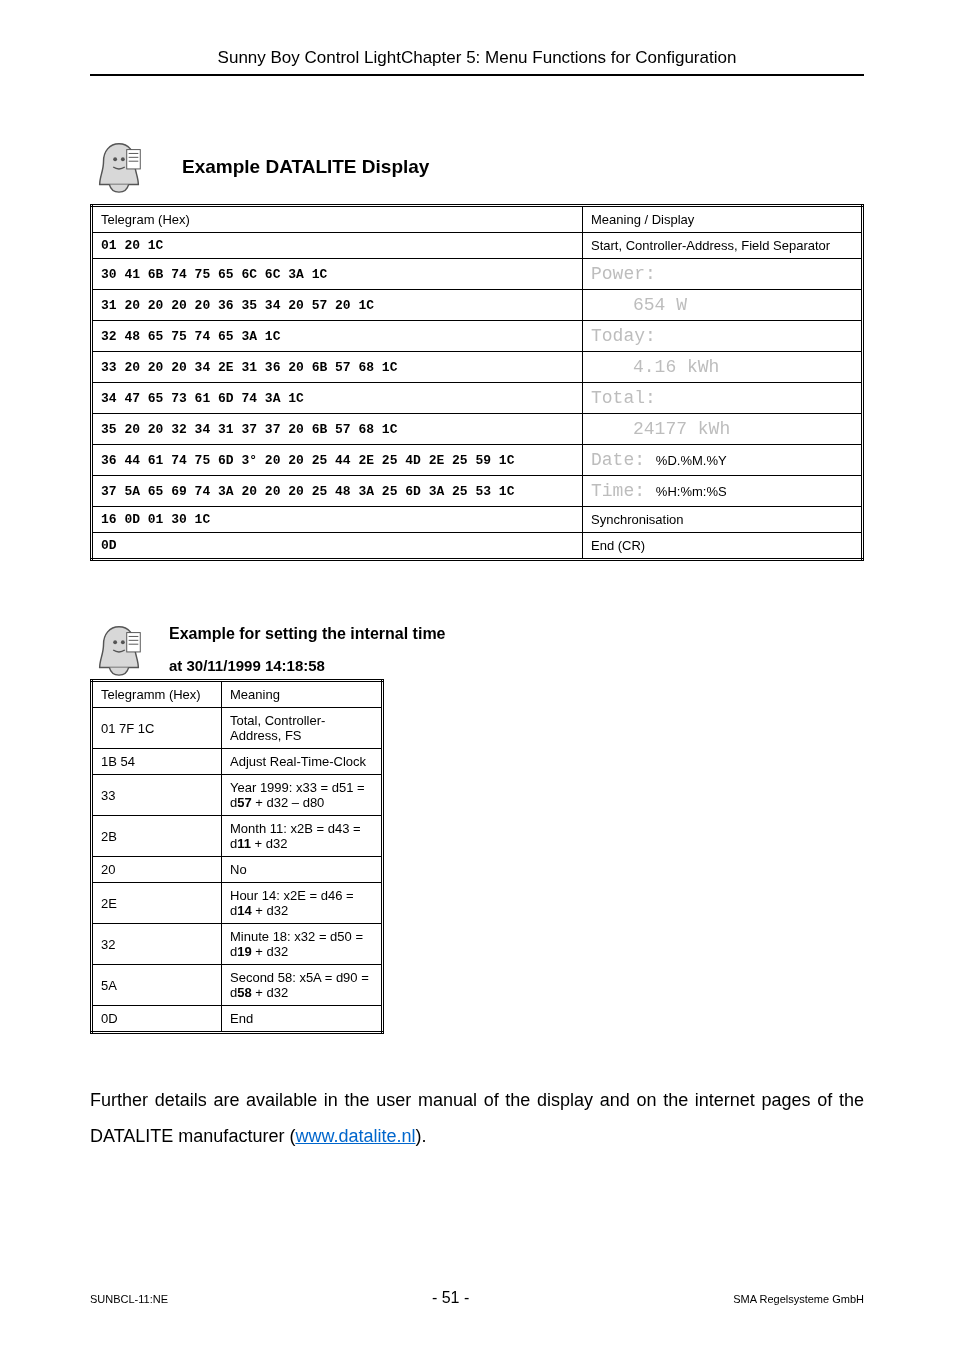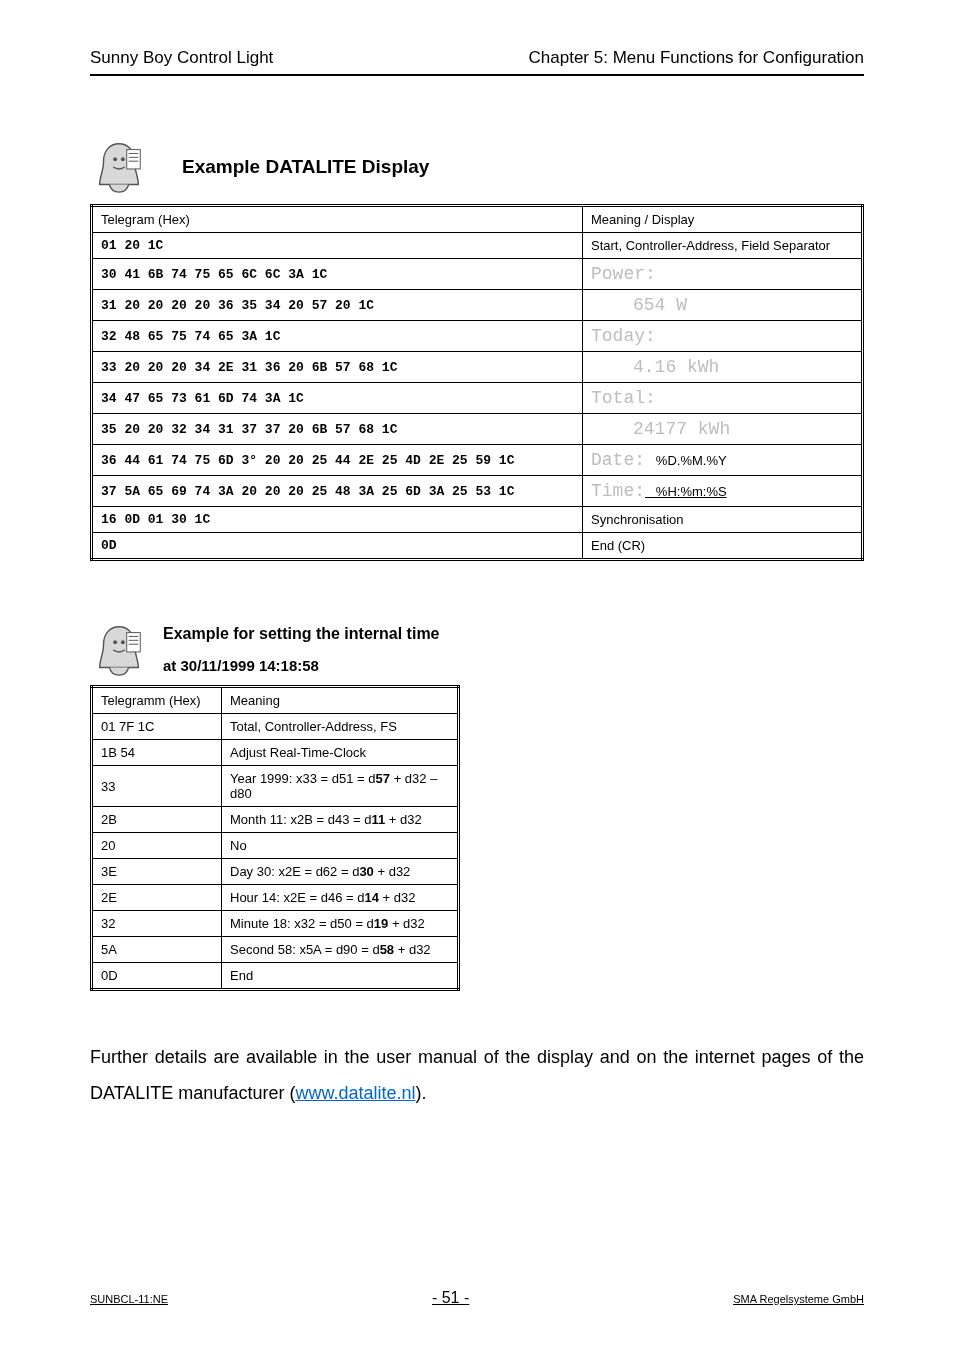--- a/index.html
+++ b/index.html
@@ -10,21 +10,21 @@
     color: #000;
   }
   .page {
     width: 954px;
     height: 1351px;
     position: relative;
     padding: 48px 90px 0 90px;
   }
   .header-row {
     display: flex;
-    justify-content: space-between;
+    justify-content: center;
     font-size: 17px;
     padding-bottom: 6px;
   }
   .hr-line {
     border-bottom: 2px solid #000;
     margin-bottom: 62px;
   }
   .section1 {
     display: flex;
     align-items: center;
@@ -68,36 +68,35 @@
     color: #bdbdbd;
     font-size: 18px;
   }
   .lcd-pad { padding-left: 42px; }
   .bold-sub { font-weight: bold; }
   .norm-sub { font-weight: normal; }
 
   .section2-wrap {
     display: flex;
     align-items: flex-start;
-    gap: 15px;
+    gap: 21px;
     margin-top: 60px;
   }
   .sec2-titles {
     display: flex;
     flex-direction: column;
     gap: 14px;
     padding-top: 4px;
   }
   .sec2-sub {
     font-size: 15px;
     font-weight: bold;
   }
   table.small {
-    width: 370px;
-    margin-top: 6px;
+    width: 294px;
   }
   table.small td:first-child, table.small th:first-child {
     width: 130px;
   }
 
   .body-text {
     margin-top: 48px;
     font-size: 18px;
     line-height: 2.0;
     text-align: justify;
@@ -106,21 +105,20 @@
 
   .footer {
     position: absolute;
     bottom: 44px;
     left: 90px;
     right: 90px;
     display: flex;
     justify-content: space-between;
     align-items: baseline;
     font-size: 11px;
-    text-decoration: underline;
   }
   .footer .pg { font-size: 16px; }
 </style>
 </head>
 <body>
 
 <div class="page">
 
   <div class="header-row">
     <span>Sunny Boy Control Light</span>
@@ -178,21 +176,21 @@
         <tr>
           <td class="mono">35 20 20 32 34 31 37 37 20 6B 57 68 1C</td>
           <td><span class="lcd lcd-pad">24177 kWh</span></td>
         </tr>
         <tr>
           <td class="mono">36 44 61 74 75 6D 3° 20 20 25 44 2E 25 4D 2E 25 59 1C</td>
           <td><span class="lcd">Date:</span><span style="white-space: pre;">   %D.%M.%Y</span></td>
         </tr>
         <tr>
           <td class="mono">37 5A 65 69 74 3A 20 20 20 25 48 3A 25 6D 3A 25 53 1C</td>
-          <td><span class="lcd">Time:</span><span style="white-space: pre; text-decoration: underline;">   %H:%m:%S</span></td>
+          <td><span class="lcd">Time:</span><span style="white-space: pre;">   %H:%m:%S</span></td>
         </tr>
         <tr>
           <td class="mono">16 0D 01 30 1C</td>
           <td>Synchronisation</td>
         </tr>
         <tr>
           <td class="mono">0D</td>
           <td>End (CR)</td>
         </tr>
       </tbody>
@@ -238,24 +236,20 @@
         </tr>
         <tr>
           <td>2B</td>
           <td><span class="norm-sub">Month 11: x2B = d43 = d</span><span class="bold-sub">11</span><span class="norm-sub"> + d32</span></td>
         </tr>
         <tr>
           <td>20</td>
           <td>No</td>
         </tr>
         <tr>
-          <td>3E</td>
-          <td><span class="norm-sub">Day 30: x2E = d62 = d</span><span class="bold-sub">30</span><span class="norm-sub"> + d32</span></td>
-        </tr>
-        <tr>
           <td>2E</td>
           <td><span class="norm-sub">Hour 14: x2E = d46 = d</span><span class="bold-sub">14</span><span class="norm-sub"> + d32</span></td>
         </tr>
         <tr>
           <td>32</td>
           <td><span class="norm-sub">Minute 18: x32 = d50 = d</span><span class="bold-sub">19</span><span class="norm-sub"> + d32</span></td>
         </tr>
         <tr>
           <td>5A</td>
           <td><span class="norm-sub">Second 58: x5A = d90 = d</span><span class="bold-sub">58</span><span class="norm-sub"> + d32</span></td>

